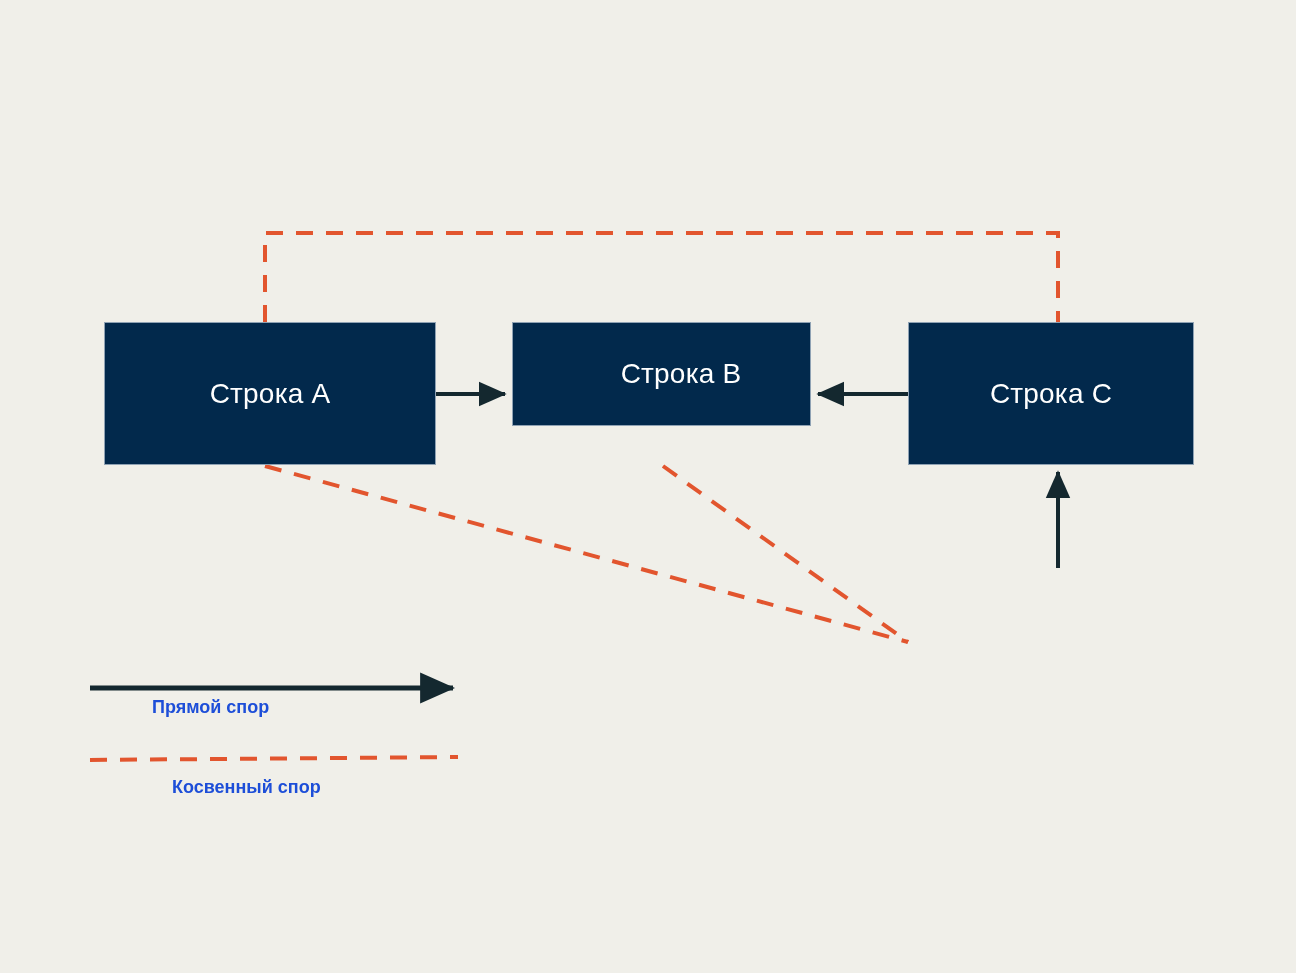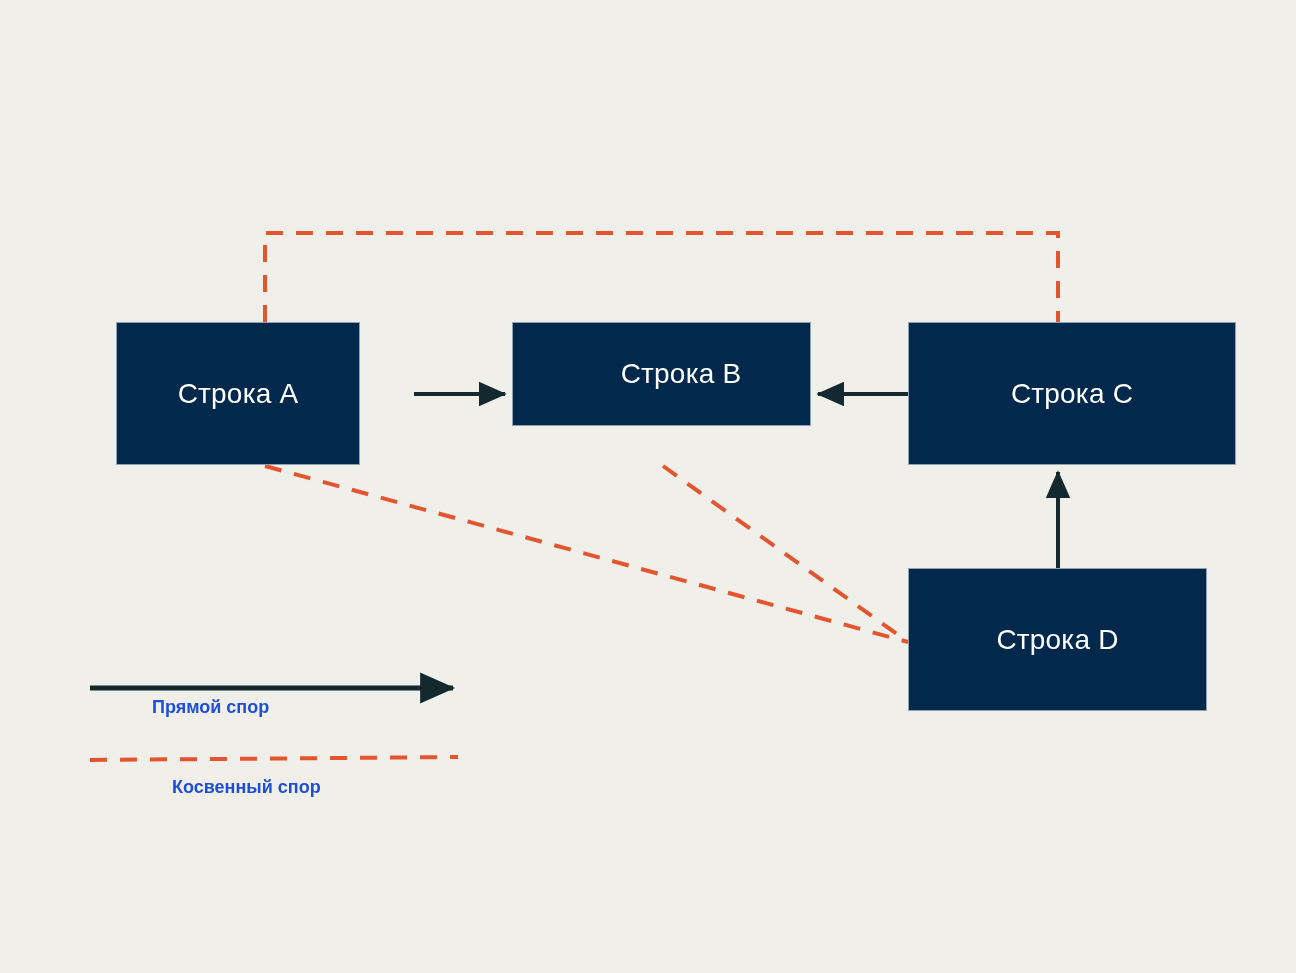--- a/index.html
+++ b/index.html
@@ -75,33 +75,30 @@
       <line x1="908" y1="394" x2="818" y2="394" stroke="#14282f" stroke-width="4" marker-end="url(#arrow-dark)"></line>
       <line x1="1058" y1="568" x2="1058" y2="472" stroke="#14282f" stroke-width="4" marker-end="url(#arrow-dark)"></line>
     </g>
 
     <g>
       <line x1="90" y1="688" x2="453" y2="688" stroke="#14282f" stroke-width="5" marker-end="url(#arrow-dark)"></line>
       <line x1="90" y1="760" x2="458" y2="757" stroke="#e2552e" stroke-width="4" stroke-dasharray="17 13" stroke-linecap="butt"></line>
     </g>
   </svg>
 
-  <div class="node-box" style="left:116px; top:322px; width:244px; height:143px;">
+  <div class="node-box" style="left:104px; top:322px; width:332px; height:143px;">
     <span class="node-label">Строка A</span>
   </div>
 
   <div class="node-box" style="left:512px; top:322px; width:299px; height:104px;padding-left:39px;">
     <span class="node-label">Строка B</span>
   </div>
 
-  <div class="node-box" style="left:908px; top:322px; width:328px; height:143px;">
+  <div class="node-box" style="left:908px; top:322px; width:286px; height:143px;">
     <span class="node-label">Строка C</span>
   </div>
 
-  <div class="node-box" style="left:908px; top:568px; width:299px; height:143px;">
-    <span class="node-label">Строка D</span>
-  </div>
 
   <div class="legend-label" style="left:152px; top:698px;">Прямой спор</div>
 
   <div class="legend-label" style="left:172px; top:778px;">Косвенный спор</div>
 
 </div>
 
 </body></html>

